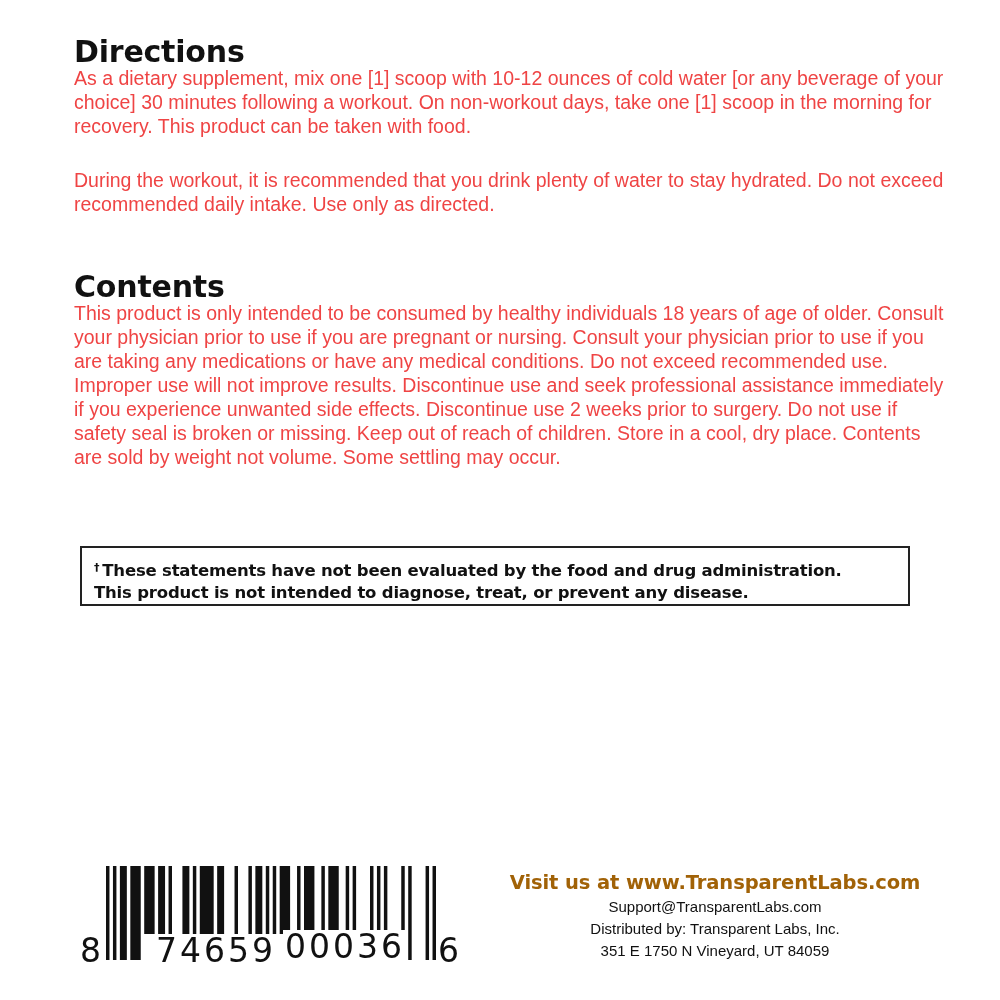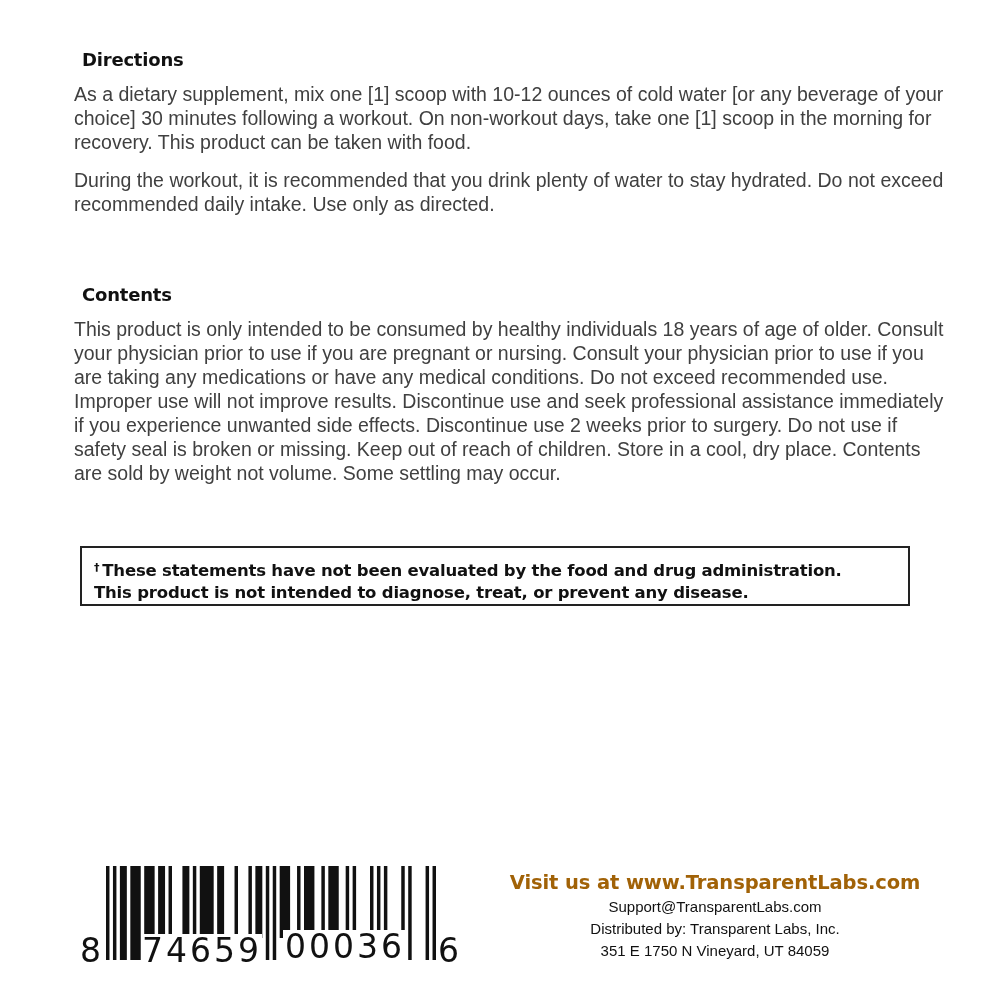--- a/index.html
+++ b/index.html
@@ -1,30 +1,30 @@
 <!DOCTYPE html>
 <html><head>
 <meta charset="utf-8">
 <style>
   html, body { margin: 0; padding: 0; background: #ffffff; }
   body { width: 1000px; height: 1000px; position: relative; overflow: hidden; color: #111; font-family: "Liberation Sans", sans-serif; }
   .section { position: absolute; left: 74px; width: 870px; }
-  .heading { font-family: "DejaVu Sans", sans-serif; font-weight: bold; font-size: 18px; line-height: 28px; margin: 8px; letter-spacing: -0.2px; }
-  .body-text { font-family: "Liberation Sans", sans-serif; font-size: 19.5px; line-height: 24px; margin: 0; color: #404040; }
+  .heading { font-family: "DejaVu Sans", sans-serif; font-weight: bold; font-size: 30px; line-height: 28px; margin: 0; letter-spacing: -0.2px; }
+  .body-text { font-family: "Liberation Sans", sans-serif; font-size: 19.5px; line-height: 24px; margin: 0; color: #ef4444; }
   #directions { top: 38px; }
   #important { top: 168px; }
   #warnings { top: 273px; }
   .disclaimer { position: absolute; left: 80px; top: 546px; width: 830px; height: 60px; border: 2.5px solid #222; box-sizing: border-box; padding: 9px 0 8px 12px; }
   .disclaimer p { margin: 0; font-family: "DejaVu Sans", sans-serif; font-weight: bold; font-size: 16.5px; line-height: 22px; color: #111; letter-spacing: -0.2px; }
   .dagger { font-size: 11px; vertical-align: 5px; margin-right: 3px; }
   .barcode-wrap { position: absolute; left: 80px; top: 866px; width: 390px; height: 104px; }
   .barcode-svg { position: absolute; left: 26px; top: 0; }
   .digit { position: absolute; font-family: "DejaVu Sans", sans-serif; font-size: 33px; line-height: 34px; color: #111; background: #fff; }
   .d-first { left: 0; top: 68px; background: transparent; }
-  .d-left { left: 62px; top: 68px; padding: 0 0; letter-spacing: 3px; }
+  .d-left { left: 62px; top: 68px; padding: 0 14px; letter-spacing: 3px; }
   .d-right { left: 203px; top: 64px; padding: 0 2px; letter-spacing: 3px; }
   .d-last { left: 358px; top: 68px; background: transparent; }
   .contact { position: absolute; left: 480px; top: 870px; width: 470px; text-align: center; }
   .visit { font-family: "DejaVu Sans", sans-serif; font-weight: bold; font-size: 19.5px; color: #a16207; margin: 0; line-height: 26px; letter-spacing: -0.1px; }
   .contact-line { font-family: "Liberation Sans", sans-serif; font-size: 15px; line-height: 22px; margin: 0; color: #111; }
 </style>
 </head>
 <body>
 
 <div class="section" id="directions">

